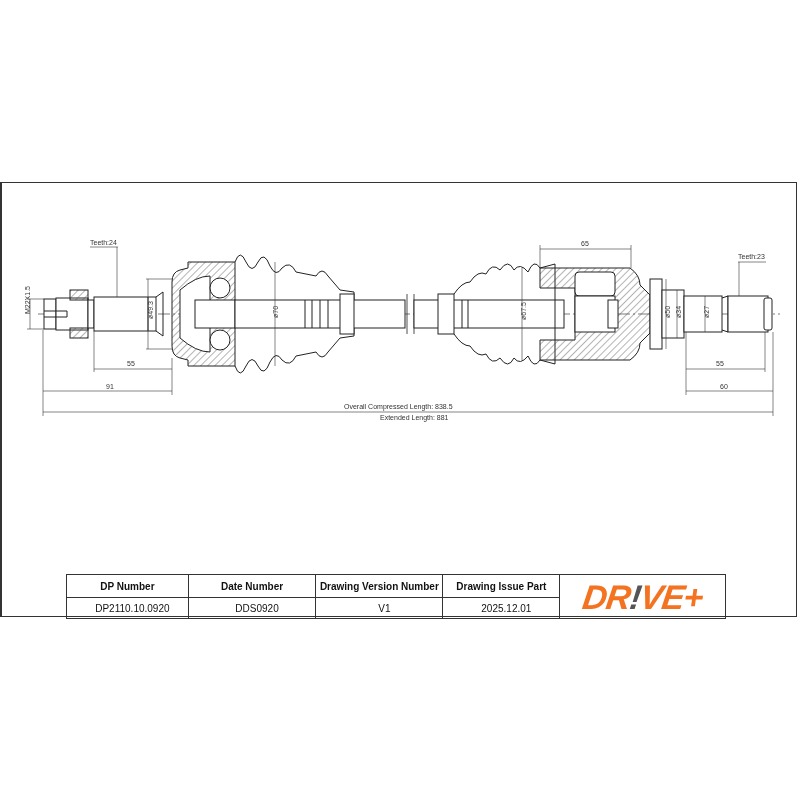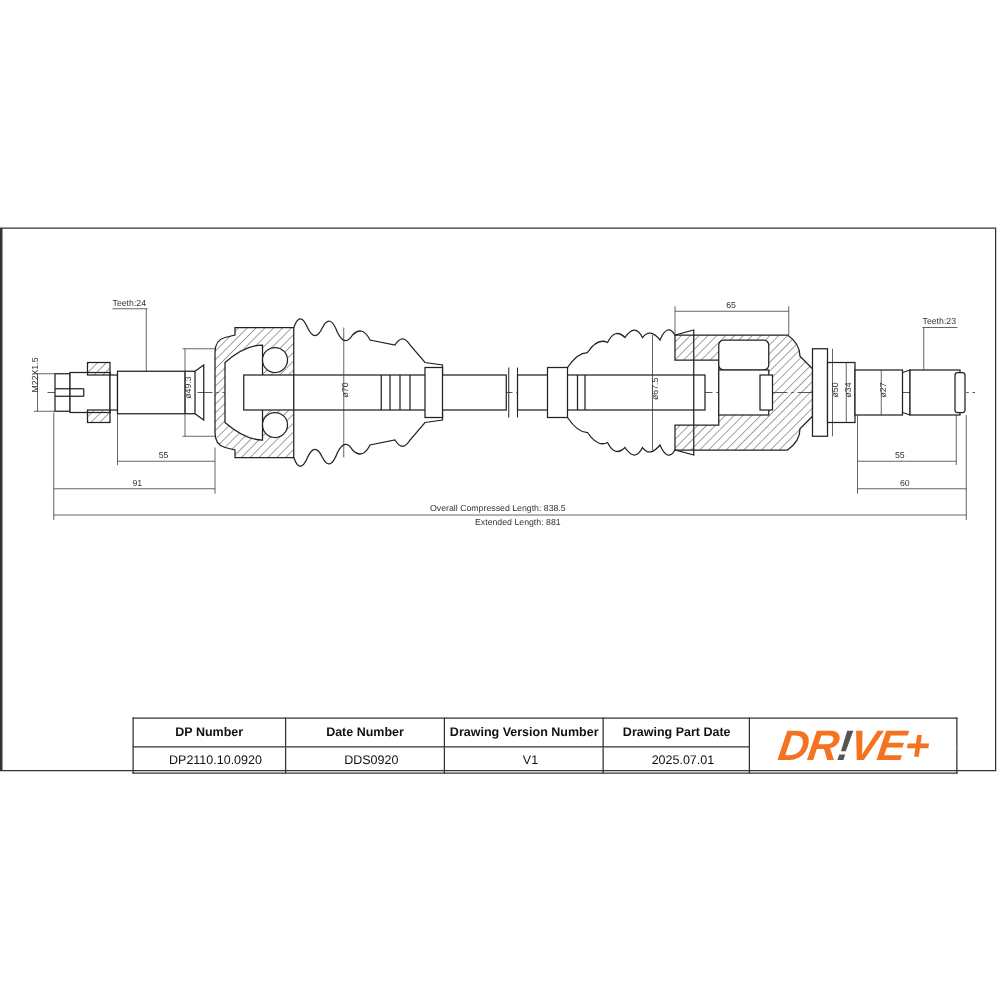--- a/index.html
+++ b/index.html
@@ -1,20 +1,20 @@
 <!DOCTYPE html>
 <html><head>
 <meta charset="utf-8">
 <style>
   html, body { margin:0; padding:0; background:#ffffff; }
   body { width:800px; height:800px; position:relative; overflow:hidden; font-family:"Liberation Sans", sans-serif; }
   .frame { position:absolute; left:0; top:182px; width:797px; height:435px; border:1.5px solid #333; border-left:2px solid #333; box-sizing:border-box; }
   svg.drawing { position:absolute; left:0; top:0; width:800px; height:800px; }
   .dimtxt { font-family:"Liberation Sans", sans-serif; font-size:7px; fill:#333; }
-  table.tb { position:absolute; left:66px; top:574px; width:660px; height:43px; border-collapse:collapse;margin-left:40px; }
+  table.tb { position:absolute; left:66px; top:574px; width:660px; height:43px; border-collapse:collapse; }
   table.tb td { border:1px solid #333; text-align:center; font-size:10px; color:#111; padding:0; }
   table.tb tr.hdr td { height:22px; font-weight:bold; }
   table.tb tr.val td { height:20px;padding-left:10px; }
   td.logo { width:176px; }
   .logo-wrap { display:flex; align-items:center; justify-content:center; height:100%; }
   .logo-txt { font-family:"Liberation Sans", sans-serif; font-weight:bold; font-style:italic; font-size:34px; letter-spacing:-1px; color:#f37321; transform:skewX(-8deg); line-height:1; }
   .logo-excl { color:#555; }
 </style>
 </head>
 <body>
@@ -150,27 +150,27 @@
   <text class="dimtxt" x="344" y="409">Overall  Compressed  Length: 838.5</text>
   <text class="dimtxt" x="380" y="420">Extended  Length: 881</text>
 </svg>
 
 <table class="tb">
   <tbody>
       <tr class="hdr">
     <td style="width:130px">DP Number</td>
     <td style="width:145px">Date Number</td>
     <td style="width:148px">Drawing Version Number</td>
-    <td style="width:130px">Drawing Part Date</td>
+    <td style="width:130px">Drawing Issue Part</td>
     <td class="logo" rowspan="2">
       <div class="logo-wrap">
         <span class="logo-txt"><span>DR</span><span class="logo-excl">!</span><span>VE+</span></span>
       </div>
     </td>
   </tr>
   <tr class="val">
     <td>DP2110.10.0920</td>
     <td>DDS0920</td>
     <td>V1</td>
-    <td>2025.07.01</td>
+    <td>2025.12.01</td>
   </tr>
 </tbody>
   </table>
 
 </body></html>

